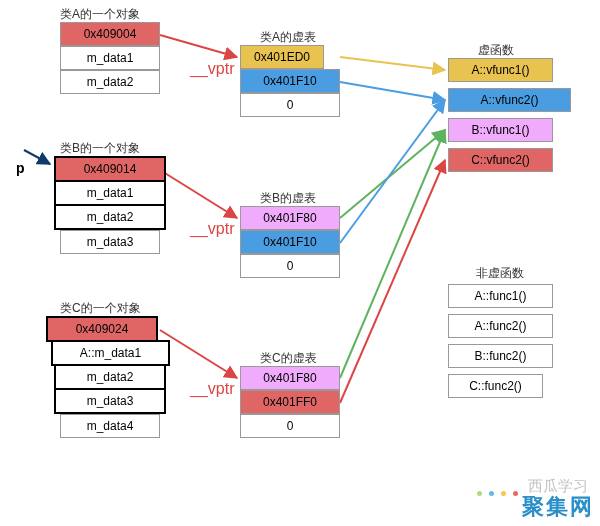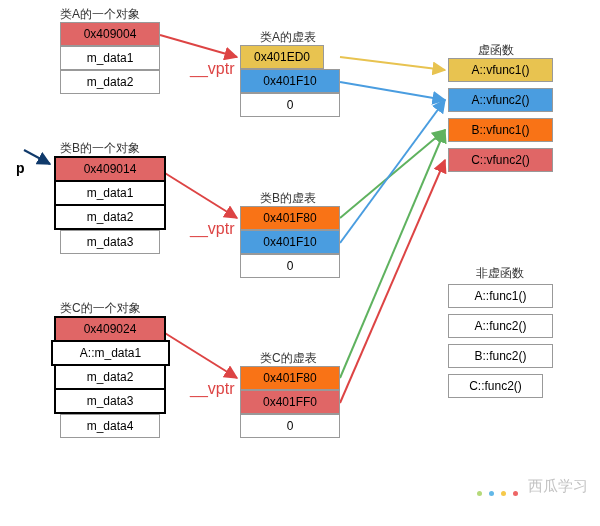--- a/index.html
+++ b/index.html
@@ -2,21 +2,21 @@
 <html><head>
 <meta charset="utf-8">
 <style>
   body{margin:0;font-family:Arial,"Microsoft YaHei",sans-serif;font-size:12px;background:#fff}
   .stage{position:relative;width:600px;height:526px;background:#fff;overflow:hidden}
   .title{position:absolute;font-size:12px;color:#333}
   .cell{position:absolute;box-sizing:border-box;border:1px solid #999;text-align:center;padding:4px 0;font-size:12px;color:#000;background:#fff}
   .red{background:#e06666}
   .yellow{background:#e8c350}
   .blue{background:#4a9de0}
-  .green{background:#f97316}
+  .green{background:#f0abfc}
   .vptr{position:absolute;font-size:16px;color:#d44}
   .p-label{position:absolute;font-size:14px;font-weight:bold;color:#000}
   .thick{border:2px solid #000}
   .wm{position:absolute;font-size:16px;color:#999;opacity:.5}
   .logo{position:absolute;right:6px;bottom:4px;font-size:22px;font-weight:bold;color:#2a8fc9;letter-spacing:2px}
   .dot{position:absolute;width:5px;height:5px;border-radius:50%}
   svg.arrows{position:absolute;top:0;left:0;width:600px;height:526px;pointer-events:none}
 </style>
 </head>
 <body>
@@ -63,21 +63,21 @@
   <div class="cell" style="left:60px;top:70px;width:100px">m_data2</div>
 
   <div class="title" style="left:60px;top:140px">类B的一个对象</div>
   <div class="p-label" style="left:16px;top:160px">p</div>
   <div class="cell red thick" style="left:54px;top:156px;width:112px">0x409014</div>
   <div class="cell thick" style="left:54px;top:180px;width:112px">m_data1</div>
   <div class="cell thick" style="left:54px;top:204px;width:112px">m_data2</div>
   <div class="cell" style="left:60px;top:230px;width:100px">m_data3</div>
 
   <div class="title" style="left:60px;top:300px">类C的一个对象</div>
-  <div class="cell red thick" style="left:54px;top:316px;width:112px">0x409024</div>
+  <div class="cell red thick" style="left:46px;top:316px;width:112px">0x409024</div>
   <div class="cell thick" style="left:51px;top:340px;width:119px">A::m_data1</div>
   <div class="cell thick" style="left:54px;top:364px;width:112px">m_data2</div>
   <div class="cell thick" style="left:54px;top:388px;width:112px">m_data3</div>
   <div class="cell" style="left:60px;top:414px;width:100px">m_data4</div>
 
   <div class="vptr" style="left:190px;top:60px">__vptr</div>
   <div class="vptr" style="left:190px;top:220px">__vptr</div>
   <div class="vptr" style="left:190px;top:380px">__vptr</div>
 
   <div class="title" style="left:260px;top:29px">类A的虚表</div>
@@ -90,28 +90,29 @@
   <div class="cell blue" style="left:240px;top:230px;width:100px">0x401F10</div>
   <div class="cell" style="left:240px;top:254px;width:100px">0</div>
 
   <div class="title" style="left:260px;top:350px">类C的虚表</div>
   <div class="cell green" style="left:240px;top:366px;width:100px">0x401F80</div>
   <div class="cell red" style="left:240px;top:390px;width:100px">0x401FF0</div>
   <div class="cell" style="left:240px;top:414px;width:100px">0</div>
 
   <div class="title" style="left:478px;top:42px">虚函数</div>
   <div class="cell yellow" style="left:448px;top:58px;width:105px">A::vfunc1()</div>
-  <div class="cell blue" style="left:448px;top:88px;width:105px">A::vfunc2()</div>
+  <div class="cell blue" style="left:448px;top:88px;width:123px">A::vfunc2()</div>
   <div class="cell green" style="left:448px;top:118px;width:105px">B::vfunc1()</div>
   <div class="cell red" style="left:448px;top:148px;width:105px">C::vfunc2()</div>
 
   <div class="title" style="left:476px;top:265px">非虚函数</div>
   <div class="cell" style="left:448px;top:284px;width:105px">A::func1()</div>
   <div class="cell" style="left:448px;top:314px;width:105px">A::func2()</div>
   <div class="cell" style="left:448px;top:344px;width:105px">B::func2()</div>
   <div class="cell" style="left:448px;top:374px;width:95px">C::func2()</div>
 
   <div class="dot" style="background:#b5d97a;right:118px;bottom:30px"></div>
   <div class="dot" style="background:#62b8e8;right:106px;bottom:30px"></div>
   <div class="dot" style="background:#f6c94a;right:94px;bottom:30px"></div>
   <div class="dot" style="background:#e66;right:82px;bottom:30px"></div>
   <div class="wm" style="right:12px;bottom:30px;font-size:15px;color:#888">西瓜学习</div>
+  <div class="logo">聚集网</div>
 </div>
 
 </body></html>

